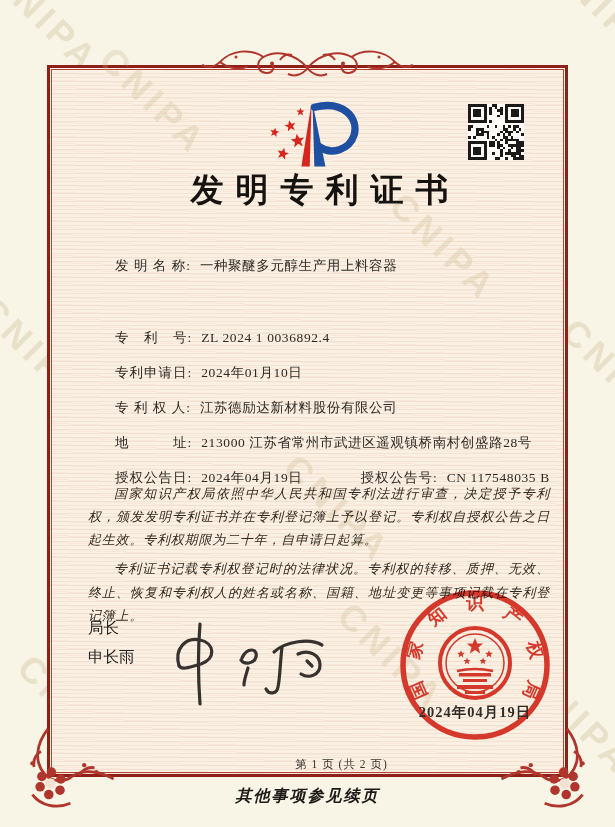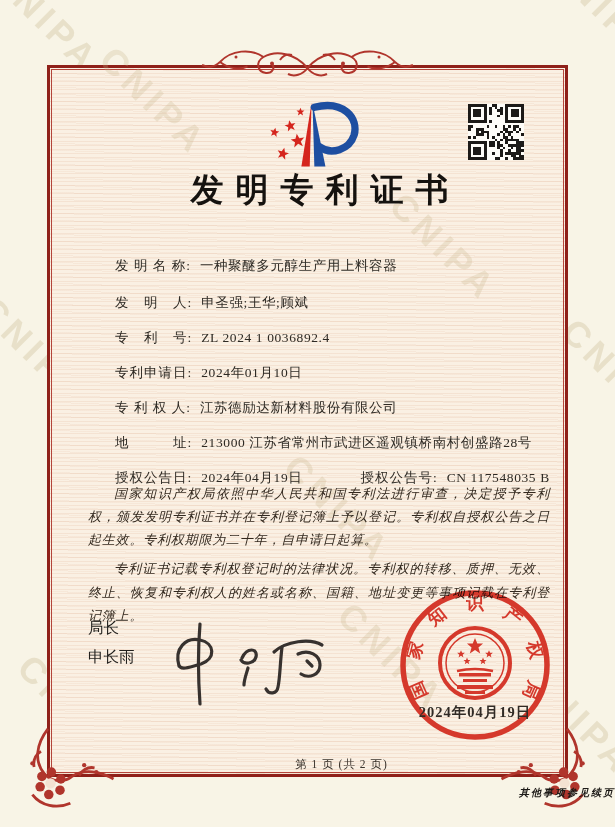--- a/index.html
+++ b/index.html
@@ -58,22 +58,22 @@
   .sig-svg{position:absolute;left:112px;top:548px;width:180px;height:100px;}
   
   .seal{position:absolute;left:345px;top:517px;width:160px;height:160px;
     mix-blend-mode:multiply;opacity:0.93;}
   .seal text{font-family:"Liberation Serif","DejaVu Serif",serif;}
   .seal-ring-char{font-size:17.5px;font-weight:bold;fill:var(--seal-red,#d22b1e);}
   .seal-date{font-size:14.5px;font-weight:bold;fill:#211c17;letter-spacing:1px;}
   
   .page-info{position:absolute;left:0;top:689px;width:100%;text-align:center;
     font-size:11.5px;letter-spacing:1px;color:#3a332c;padding-left:34px;}
-  .continuation{position:absolute;left:0;top:786px;width:100%;text-align:right;
-    font-size:10px;font-weight:bold;letter-spacing:2px;color:#1d1a17;
+  .continuation{position:absolute;left:0;top:786px;width:100%;text-align:center;
+    font-size:16px;font-weight:bold;letter-spacing:2px;color:#1d1a17;
     font-style:italic;z-index:5;}
   
   .top-flourish{position:absolute;left:200px;top:42px;width:215px;height:44px;z-index:3;}
   .corner-orn{position:absolute;top:722px;width:95px;height:95px;z-index:5;}
   .corner-orn.left{left:22px;}
   .corner-orn.right{left:498px;}
 </style>
 </head>
 <body style="--frame-red: #8f2019; --ornament-red: #b0352c; --seal-red: #d22b1e; --logo-red: #d5251d; --logo-blue: #1e4fa1; --text-dark: #2e2a24; --bg-outer: #f8f4e6; --bg-inner: #faf0e3;">
 
@@ -227,23 +227,20 @@
           <rect x="0" y="14" width="7" height="7" fill="#1c1a18"></rect>
           <rect x="1" y="15" width="5" height="5" fill="#fdfcf8"></rect>
           <rect x="2" y="16" width="3" height="3" fill="#1c1a18"></rect>
         </svg>
 
       <div class="title">发明专利证书</div>
 
       <div class="row" style="top:173px;">
         <span class="lbl">发 明 名 称:</span><span class="val">一种聚醚多元醇生产用上料容器</span>
       </div>
-      <div class="row" style="top:210px;">
-        <span class="lbl">发　明　人:</span><span class="val">申圣强;王华;顾斌</span>
-      </div>
       <div class="row" style="top:245px;">
         <span class="lbl">专　利　号:</span><span class="val">ZL 2024 1 0036892.4</span>
       </div>
       <div class="row" style="top:280px;">
         <span class="lbl">专利申请日:</span><span class="val">2024年01月10日</span>
       </div>
       <div class="row" style="top:315px;">
         <span class="lbl">专 利 权 人:</span><span class="val">江苏德励达新材料股份有限公司</span>
       </div>
       <div class="row" style="top:350px;">

